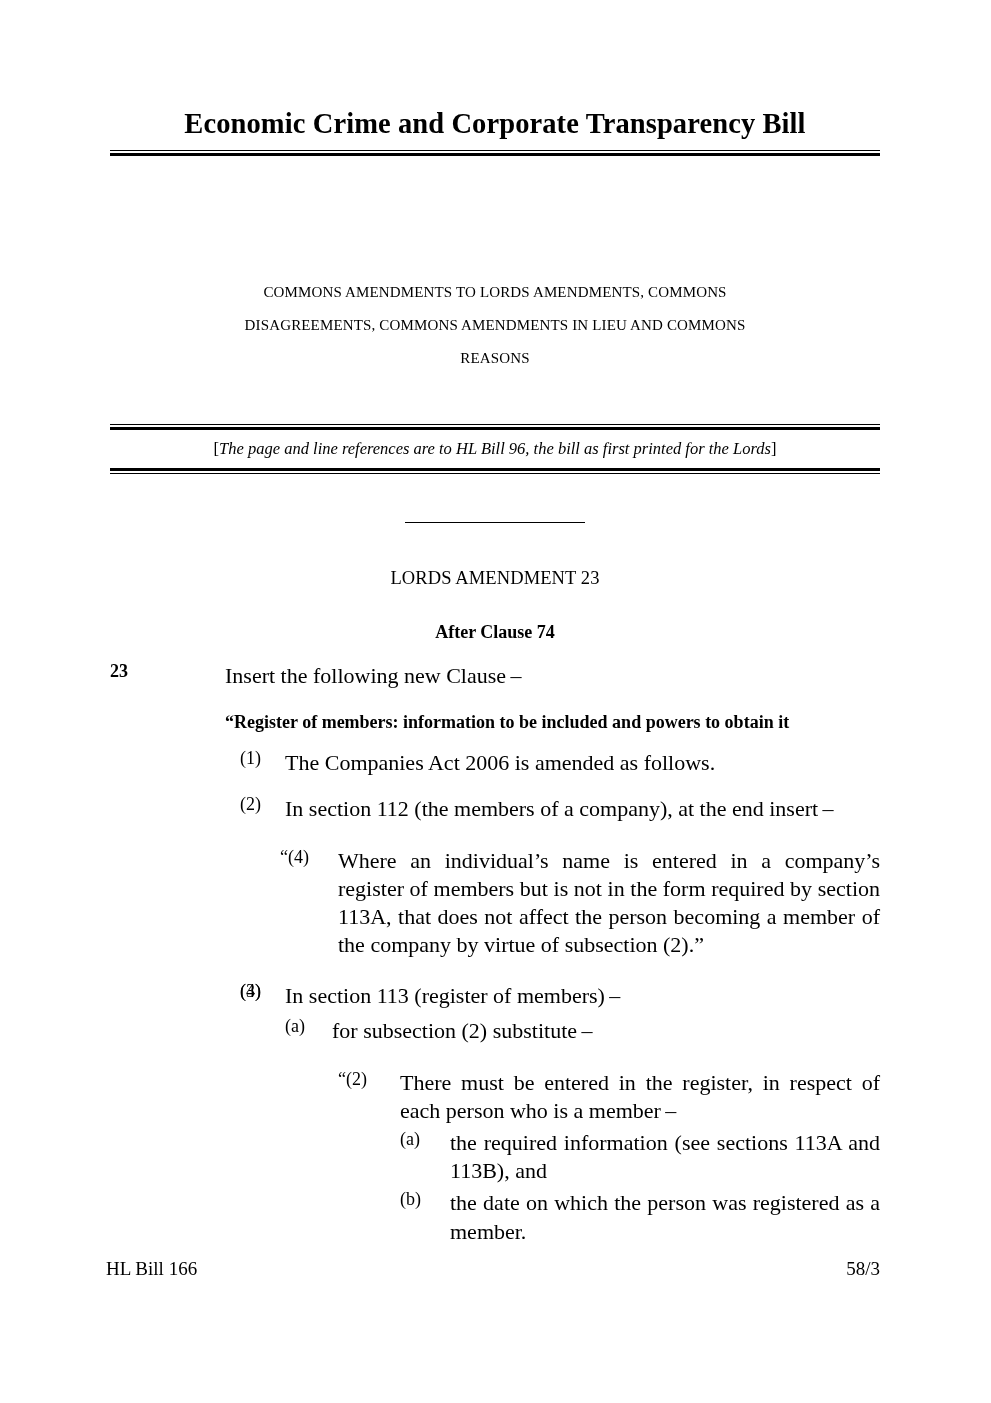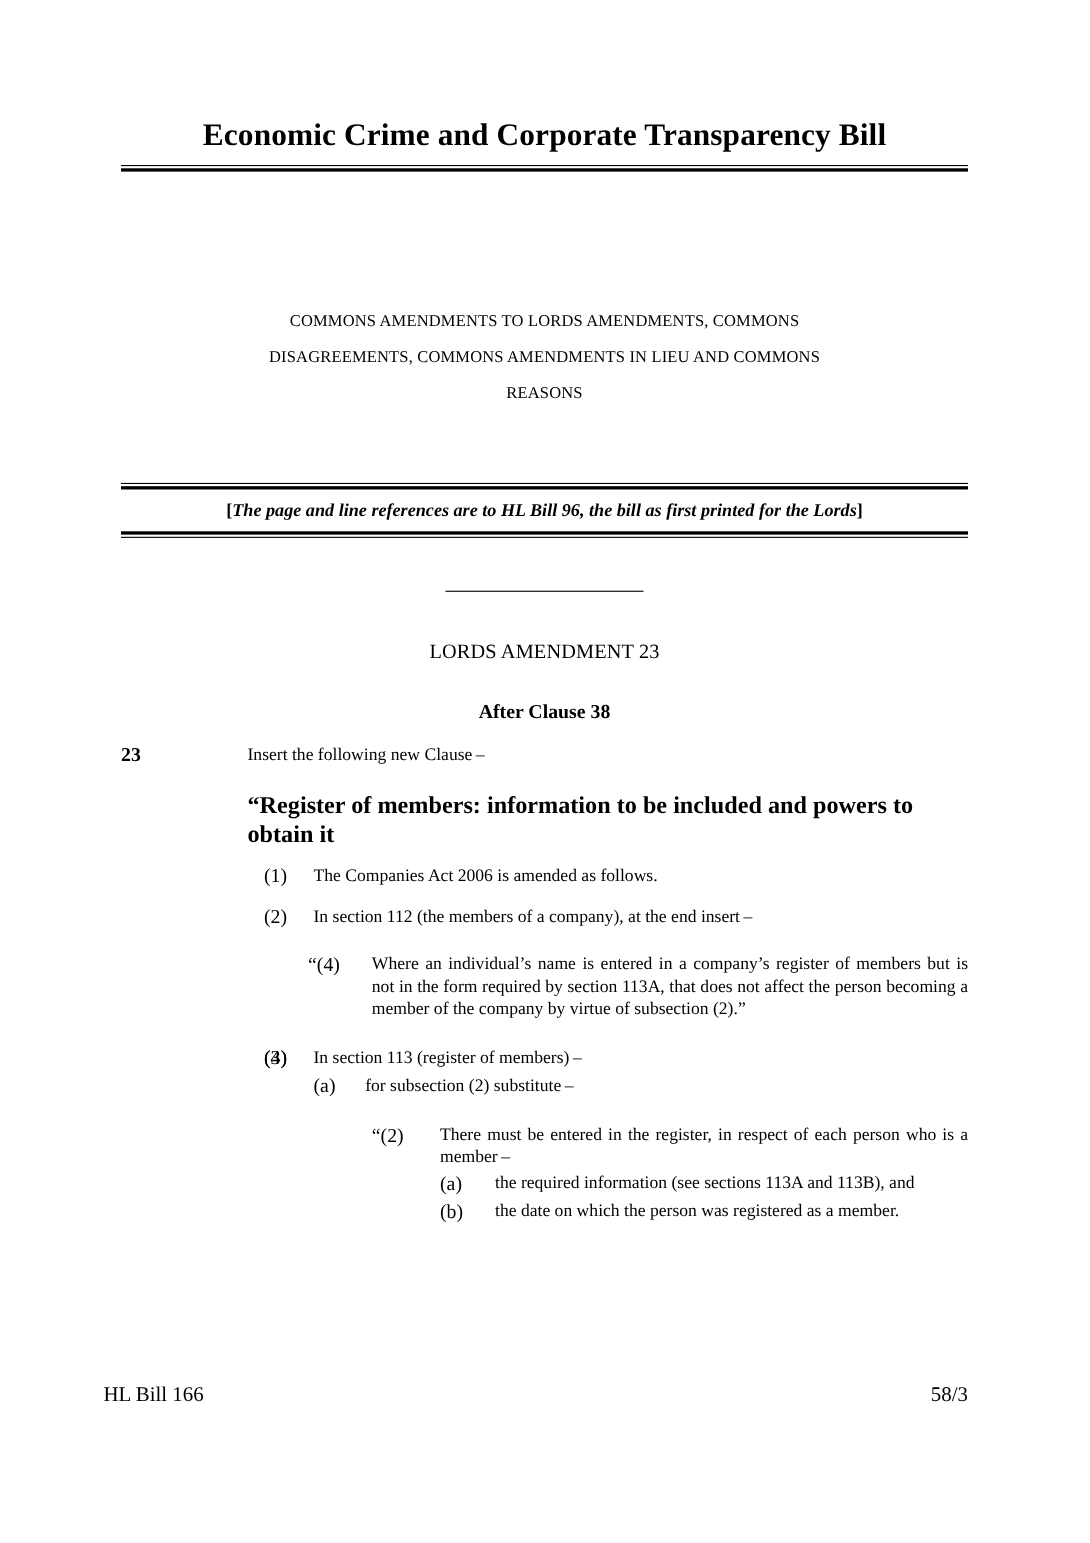--- a/index.html
+++ b/index.html
@@ -74,22 +74,21 @@
   .subtitle {
     text-align: center;
     font-size: 15px;
     line-height: 2.22;
     margin-top: 120px;
     letter-spacing: 0.15px;
   }
 
   
   .note-wrap {
-    margin-top: 63px;
-    font-weight: bold;
+    margin-top: 48px;
   }
   .note-text {
     text-align: center;
     font-size: 16.5px;
     font-style: italic;
     padding: 9px 0 9px;
   }
   .note-text .brk {
     font-style: normal;
   }
@@ -126,21 +125,21 @@
     position: absolute;
     left: 0;
     top: 0;
     font-size: 18px;
   }
   .marker-bold {
     font-weight: bold;
   }
 
   .body-text {
-    font-size: 16px;
+    font-size: 22px;
     line-height: 1.40;
     text-align: justify;
     text-justify: inter-word;
   }
 
   
   .lvl-instr { margin-left: 115px; }
 
   .lvl-1-marker { left: 130px; }
   .lvl-1-text   { margin-left: 175px; }
@@ -152,36 +151,36 @@
   .lvl-2-text   { margin-left: 222px; }
 
   .lvl-q2-marker { left: 228px; }
   .lvl-q2-text   { margin-left: 290px; }
 
   .lvl-3-marker { left: 290px; }
   .lvl-3-text   { margin-left: 340px; }
 
   .quote-head {
     margin-left: 115px;
-    font-size: 22px;
+    font-size: 18px;
     font-weight: bold;
     margin-top: 20px;
   }
 
   .block-quote .body-text {
     line-height: 1.28;
   }
 
   .gap-lg { margin-top: 22px; }
   .gap-md { margin-top: 15px; }
 
   
   .footer {
     position: absolute;
-    left: 94px;
+    left: 106px;
     right: 111px;
     top: 1258px;
     display: flex;
     justify-content: space-between;
     font-size: 19px;
   }
 </style>
 </head>
 <body>
 
@@ -213,21 +212,21 @@
       <div class="gap"></div>
       <div class="thin"></div>
     </div>
   </div>
 
   <div class="divider-wrap">
     <div class="rule-short"></div>
   </div>
 
   <div class="amendment-label">LORDS AMENDMENT 23</div>
-  <div class="clause-heading">After Clause 38</div>
+  <div class="clause-heading">After Clause 74</div>
 
   <div class="row" style="margin-top:18px;">
     <div class="marker marker-bold">23</div>
     <div class="body-text lvl-instr" style="text-align:left;">Insert the following new Clause –</div>
   </div>
 
   <div class="quote-head">“Register of members: information to be included and powers to obtain it</div>
 
   <div class="row gap-md">
     <div class="marker lvl-1-marker">(1)</div>

